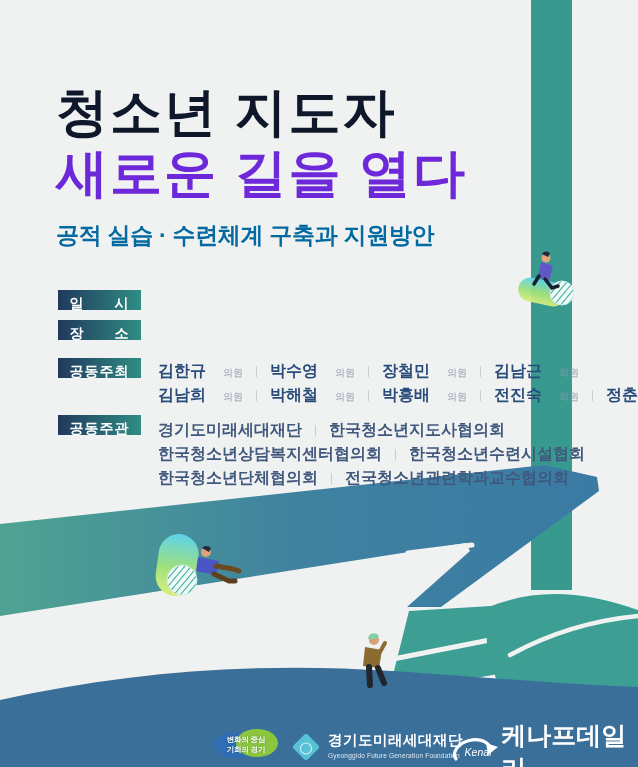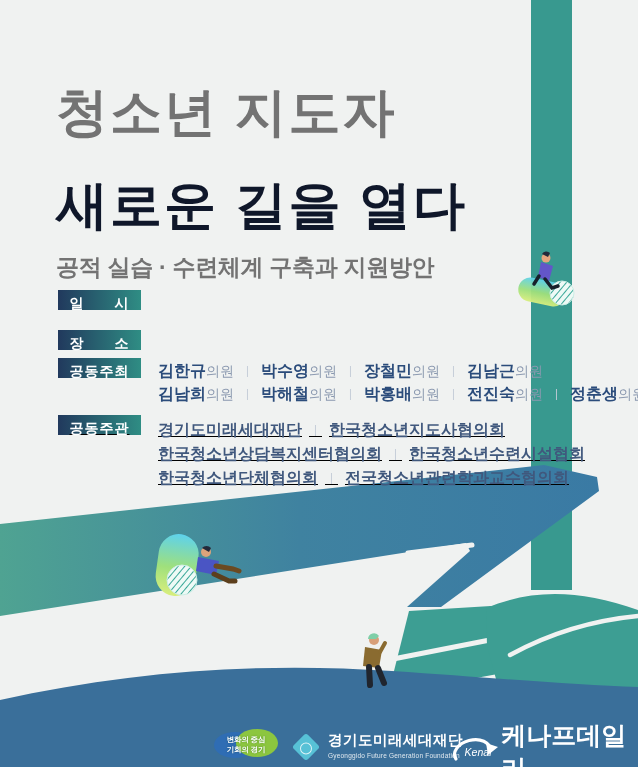--- a/index.html
+++ b/index.html
@@ -7,42 +7,42 @@
   body { font-family:"Liberation Sans","DejaVu Sans",sans-serif; }
   .poster{
     position:relative; width:638px; height:767px; margin:0 auto;
     background:#f0f2f1; overflow:hidden;
   }
   .bg-art{ position:absolute; left:0; top:0; width:638px; height:767px; }
 
   
   .title-block{ position:absolute; left:56px; top:82px; width:470px; }
   .title-line{ font-size:52px; font-weight:900; letter-spacing:2px; line-height:1.17; }
-  .title-line.l1{ color:#737373; }
-  .title-line.l2{ color:#0f172a;margin-top:32px; }
-  .subtitle{ margin-top:16px; font-size:23px; font-weight:700; color:#737373; letter-spacing:-0.3px; }
+  .title-line.l1{ color:#0f172a; }
+  .title-line.l2{ color:#6d28d9; }
+  .subtitle{ margin-top:16px; font-size:23px; font-weight:700; color:#0369a1; letter-spacing:-0.3px; }
 
   
   .info{ position:absolute; left:58px; top:290px; width:520px; }
   .row{ position:absolute; left:0; display:flex; align-items:flex-start; }
   .row-datetime{ top:0; }
-  .row-venue{ top:40px; }
+  .row-venue{ top:30px; }
   .row-hosts{ top:68px; }
-  .row-orgs{ top:125px;text-decoration:underline; }
+  .row-orgs{ top:125px; }
   .badge{
     flex:0 0 83px; width:83px; height:20px; line-height:26px;
     background:linear-gradient(90deg,#21395d 0%,#2f8d84 100%);
     color:#ffffff; font-size:14px; font-weight:700; text-align:center;
     letter-spacing:1px; word-spacing:25px; white-space:nowrap;
   }
   .row-text{ margin-left:17px; white-space:nowrap; }
   .value{ font-size:17px; font-weight:700; color:#2b3e5c; line-height:26px; }
   .host-lines{ line-height:22px; padding-top:2px; }
   .host-name{ font-size:16px; font-weight:800; color:#2b4c7b; }
-  .member-suffix{ font-size:14px; color:#8b99b0; margin-left:0; }
+  .member-suffix{ font-size:10px; color:#8b99b0; margin-left:17px; }
   .sep{ color:#c3cbd6; font-size:13px; margin:0 7px; }
   .org-lines{ line-height:23px; padding-top:3px; }
   .org-name{ font-size:16px; font-weight:700; color:#40587d; }
 
   
   .gy-logo{ position:absolute; left:214px; top:729px; width:64px; height:31px; }
   .gy-ellipse{ position:absolute; border-radius:50%; }
   .gy-blue{ left:0; top:3px; width:42px; height:26px; background:#2f6db4; }
   .gy-green{ left:22px; top:0; width:42px; height:28px; background:#8cc63f; }
   .gy-text{

